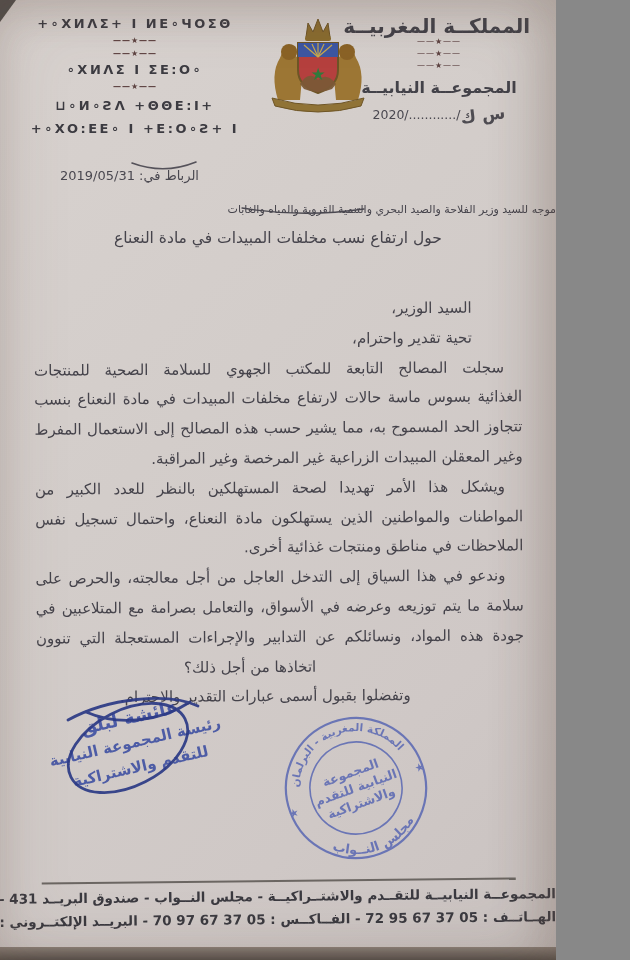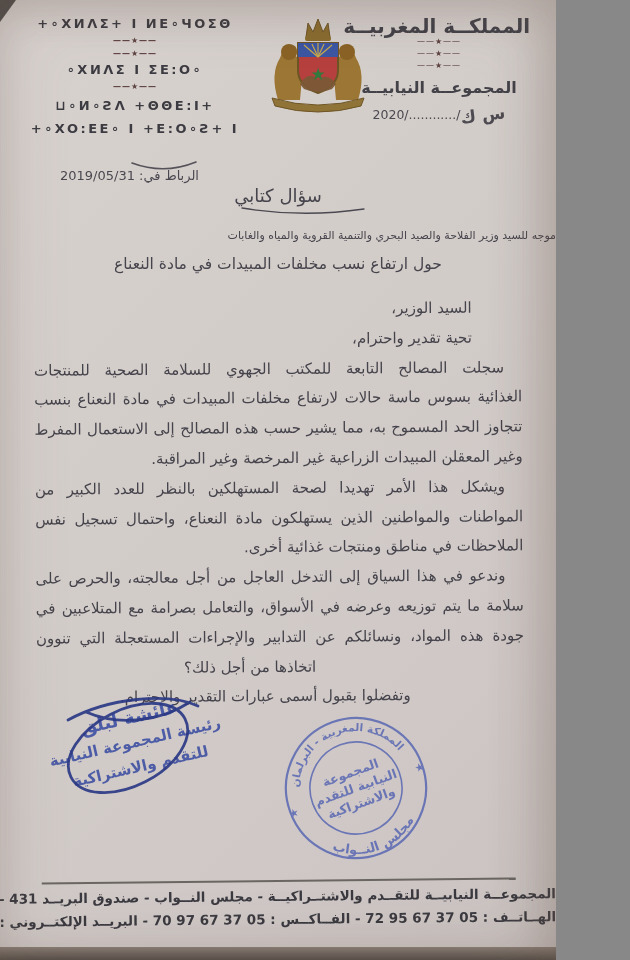--- a/index.html
+++ b/index.html
@@ -129,21 +129,20 @@
   <div class="hdr">
     <div class="h1">المملكــة المغربيــة</div>
     <div class="sep">——★——</div>
     <div class="sep">——★——</div>
     <div class="sep">——★——</div>
     <div class="g1">المجموعــة النيابيــة</div>
     <div class="ref"><span class="mark">س ك</span><span>/............/2020</span></div>
   </div>
 
   <div class="subject">
-    <div class="s1">سؤال كتابي</div>
     <div class="s2">موجه للسيد وزير الفلاحة والصيد البحري والتنمية القروية والمياه والغابات</div>
     <div class="s3">حول ارتفاع نسب مخلفات المبيدات في مادة النعناع</div>
   </div>
   <svg class="title-swoosh" width="130" height="10" viewBox="0 0 130 10">
     <path d="M4,2 Q65,12 126,3" stroke="#4a4850" stroke-width="1.3" fill="none" stroke-linecap="round"></path>
   </svg>
 
   <div class="bodytxt">
     <div class="bl r ind50">السيد الوزير،</div>
     <div class="bl r ind50">تحية تقدير واحترام،</div>

